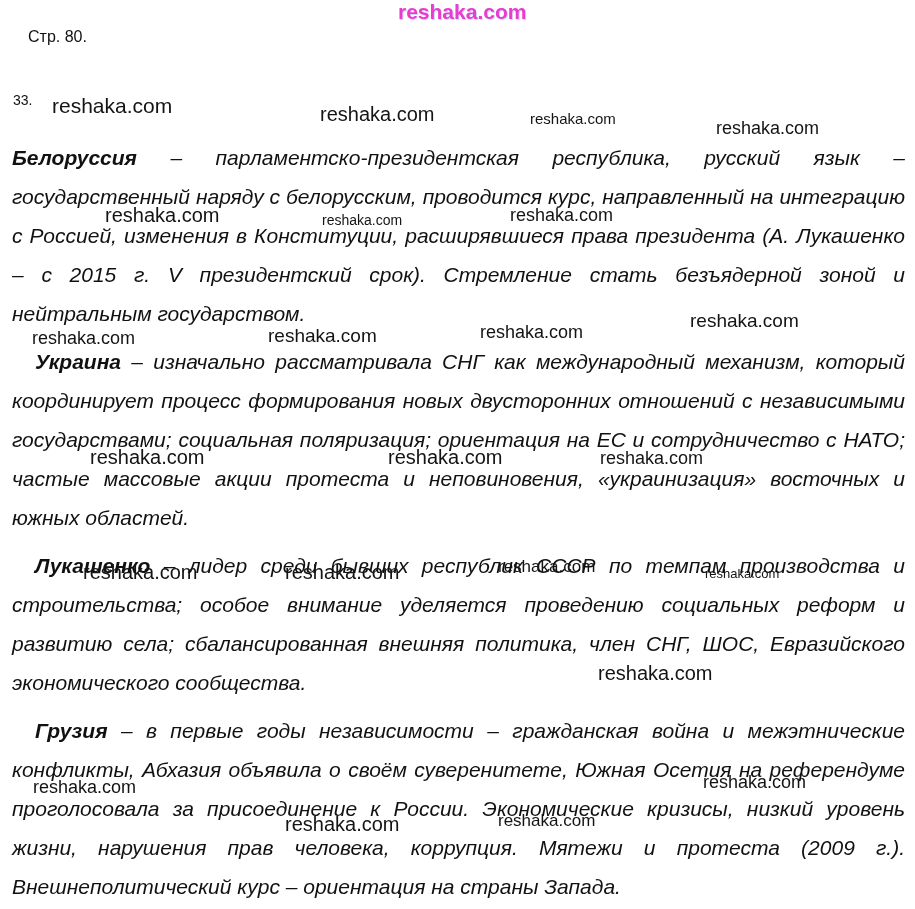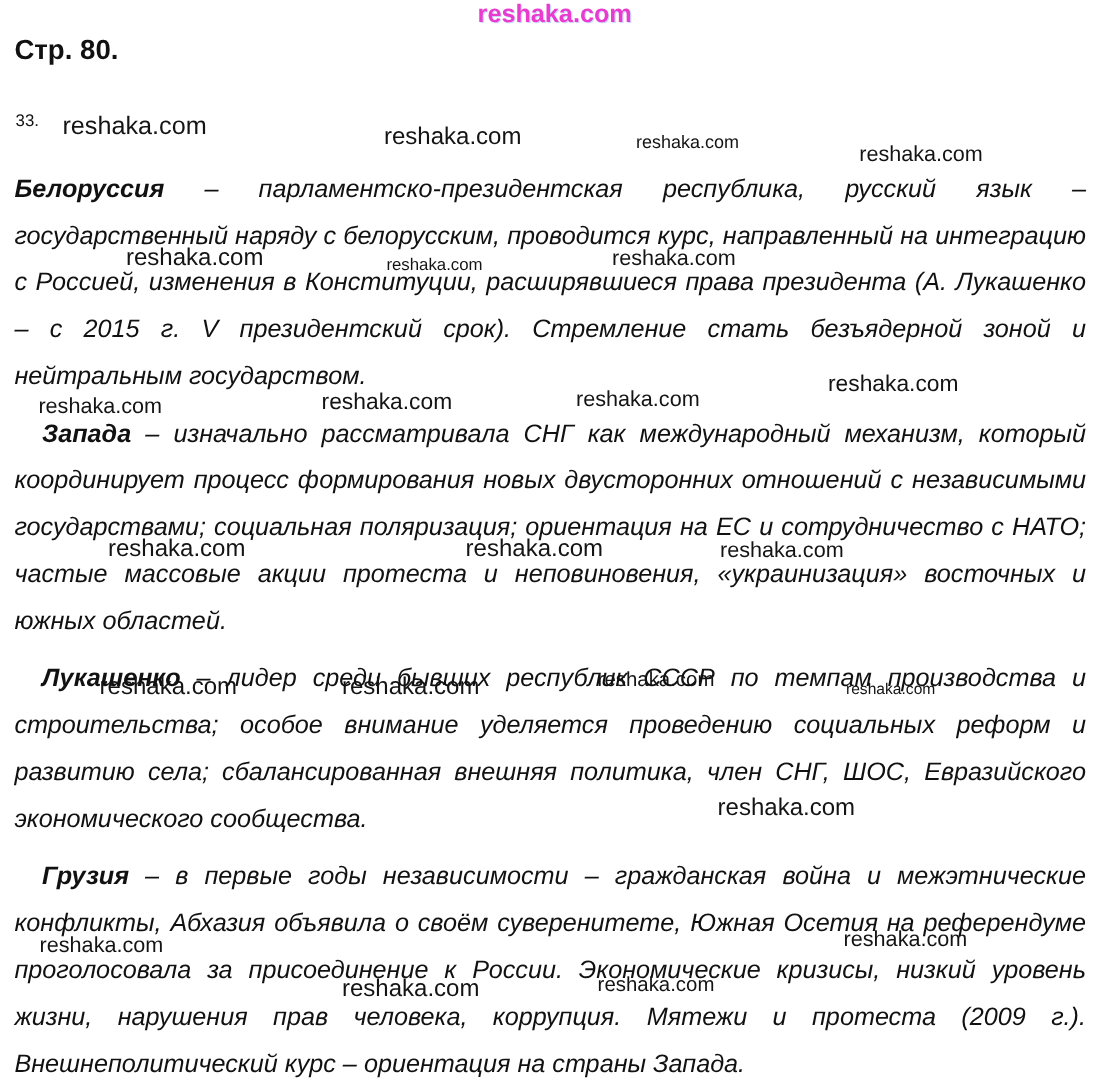--- a/index.html
+++ b/index.html
@@ -21,24 +21,24 @@
     left: 398px;
     top: 0px;
     font-size: 21px;
     font-weight: bold;
     color: #e93ccf;
     text-shadow: 1px 1px 0 rgba(110,140,255,0.35);
     white-space: nowrap;
   }
   .page-label {
     position: absolute;
-    left: 12px;
+    left: 28px;
     top: 28px;
-    font-size: 23px;
-    font-weight: bold;
+    font-size: 16px;
+    font-weight: normal;
     color: #111111;
   }
   .task-number {
     position: absolute;
     left: 13px;
     top: 92px;
     font-size: 14px;
     color: #111111;
   }
   .content {
@@ -75,21 +75,21 @@
 
   <div class="wm-top">reshaka.com</div>
 
   <div class="page-label">Стр. 80.</div>
 
   <div class="task-number">33.</div>
 
   <div class="content">
     <p class="para"><b class="lead">Белоруссия</b><span> – парламентско-президентская республика, русский язык – государственный наряду с белорусским, проводится курс, направленный на интеграцию с Россией, изменения в Конституции, расширявшиеся права президента (А. Лукашенко – с 2015 г. V президентский срок). Стремление стать безъядерной зоной и нейтральным государством.</span></p>
 
-    <p class="para"><b class="lead">Запада</b><span> – изначально рассматривала СНГ как международный механизм, который координирует процесс формирования новых двусторонних отношений с независимыми государствами; социальная поляризация; ориентация на ЕС и сотрудничество с НАТО; частые массовые акции протеста и неповиновения, «украинизация» восточных и южных областей.</span></p>
+    <p class="para"><b class="lead">Украина</b><span> – изначально рассматривала СНГ как международный механизм, который координирует процесс формирования новых двусторонних отношений с независимыми государствами; социальная поляризация; ориентация на ЕС и сотрудничество с НАТО; частые массовые акции протеста и неповиновения, «украинизация» восточных и южных областей.</span></p>
 
     <p class="para"><b class="lead">Лукашенко</b><span> – лидер среди бывших республик СССР по темпам производства и строительства; особое внимание уделяется проведению социальных реформ и развитию села; сбалансированная внешняя политика, член СНГ, ШОС, Евразийского экономического сообщества.</span></p>
 
     <p class="para"><b class="lead">Грузия</b><span> – в первые годы независимости – гражданская война и межэтнические конфликты, Абхазия объявила о своём суверенитете, Южная Осетия на референдуме проголосовала за присоединение к России. Экономические кризисы, низкий уровень жизни, нарушения прав человека, коррупция. Мятежи и протеста (2009 г.). Внешнеполитический курс – ориентация на страны Запада.</span></p>
   </div>
 
   <span class="wm" style="left:52px;  top:95px;  font-size:21px;">reshaka.com</span>
   <span class="wm" style="left:320px; top:104px; font-size:20px;">reshaka.com</span>
   <span class="wm" style="left:530px; top:111px; font-size:15px;">reshaka.com</span>
   <span class="wm" style="left:716px; top:119px; font-size:18px;">reshaka.com</span>

